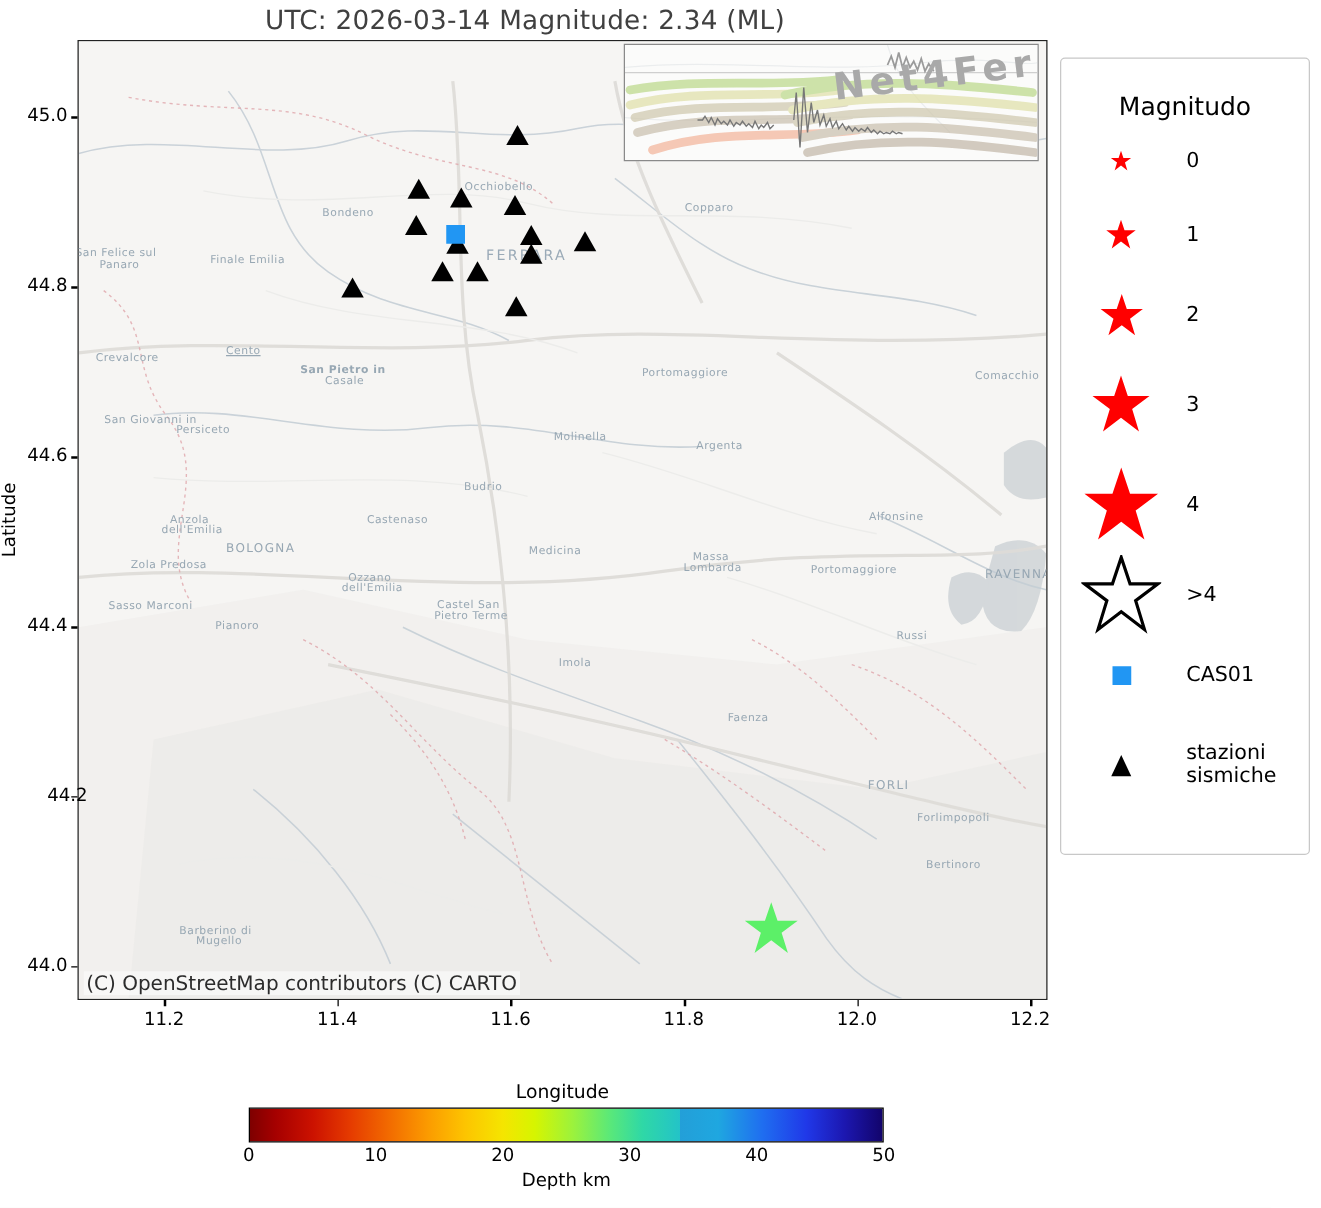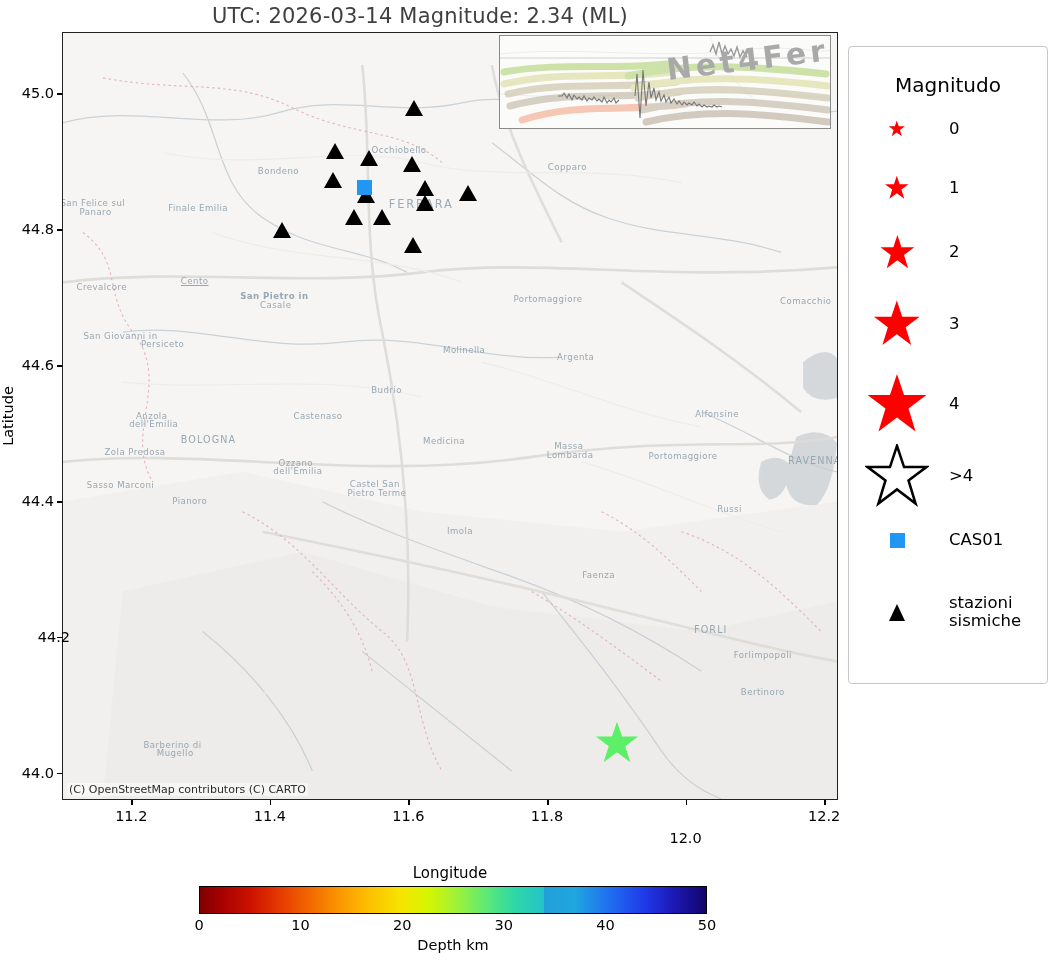--- a/index.html
+++ b/index.html
@@ -31,21 +31,21 @@
   .circ{position:absolute;border-radius:50%;box-sizing:border-box;
         background:transparent;}
   .tri{position:absolute;width:0;height:0;border-left:9px solid transparent;
        border-right:9px solid transparent;border-bottom:16px solid #000;}
   #cas01sq{position:absolute;width:15px;height:15px;background:#2196f3;}
   .citylabel{position:absolute;font-size:8.6px;color:#97a7b3;
              letter-spacing:.45px;white-space:nowrap;transform:translate(-50%,-50%);
              font-family:"DejaVu Sans","Liberation Sans",sans-serif;}
   .citylabel.big{font-size:11.4px;letter-spacing:1.8px;color:#9aaab7;}
   .citylabel.mid{font-size:9.6px;letter-spacing:1.1px;}
-  #attrib{position:absolute;left:4px;bottom:3px;font-size:11px;color:#2c2c2c;
+  #attrib{position:absolute;left:4px;bottom:3px;font-size:16px;color:#2c2c2c;
           background:rgba(250,250,250,.72);padding:0 2px;white-space:nowrap;}
 
   
   #inset{position:absolute;right:6px;top:2px;width:330px;height:92px;
          border:1px solid #8a8a8a;background:#fcfcfc;overflow:hidden;}
 
   
   #legend{position:absolute;left:848px;top:46px;width:200px;height:638px;
           border:1px solid #c8c8c8;border-radius:4px;background:#fff;
           box-sizing:border-box;}
@@ -257,21 +257,21 @@
     <div class="ytlabel" style="position: absolute; left: 14px; top: 772.814px; width: 40px; text-align: right;">44.0</div>
     <div style="position: absolute; left: 131.286px; top: 800px; width: 1.6px; height: 5px; background: rgb(0, 0, 0);"></div>
     <div class="xtlabel" style="position: absolute; left: 131.286px; top: 808px;">11.2</div>
     <div style="position: absolute; left: 269.857px; top: 800px; width: 1.6px; height: 5px; background: rgb(0, 0, 0);"></div>
     <div class="xtlabel" style="position: absolute; left: 269.857px; top: 808px;">11.4</div>
     <div style="position: absolute; left: 408.429px; top: 800px; width: 1.6px; height: 5px; background: rgb(0, 0, 0);"></div>
     <div class="xtlabel" style="position: absolute; left: 408.429px; top: 808px;">11.6</div>
     <div style="position: absolute; left: 547px; top: 800px; width: 1.6px; height: 5px; background: rgb(0, 0, 0);"></div>
     <div class="xtlabel" style="position: absolute; left: 547px; top: 808px;">11.8</div>
     <div style="position: absolute; left: 685.571px; top: 800px; width: 1.6px; height: 5px; background: rgb(0, 0, 0);"></div>
-    <div class="xtlabel" style="position: absolute; left: 685.571px; top: 808px; margin-top: 22px;">12.0</div>
+    <div class="xtlabel" style="position: absolute; left: 685.571px; top: 808px;">12.0</div>
     <div style="position: absolute; left: 824.143px; top: 800px; width: 1.6px; height: 5px; background: rgb(0, 0, 0);"></div>
     <div class="xtlabel" style="position: absolute; left: 824.143px; top: 808px;">12.2</div>
   </div>
 <div id="ylab">Latitude</div>
 <div id="xlab">Longitude</div>
 
 <div id="legend">
   <div id="legtitle">Magnitudo</div>
   <div id="legbody">
       <div class="legrow" style="top: 82px;">

